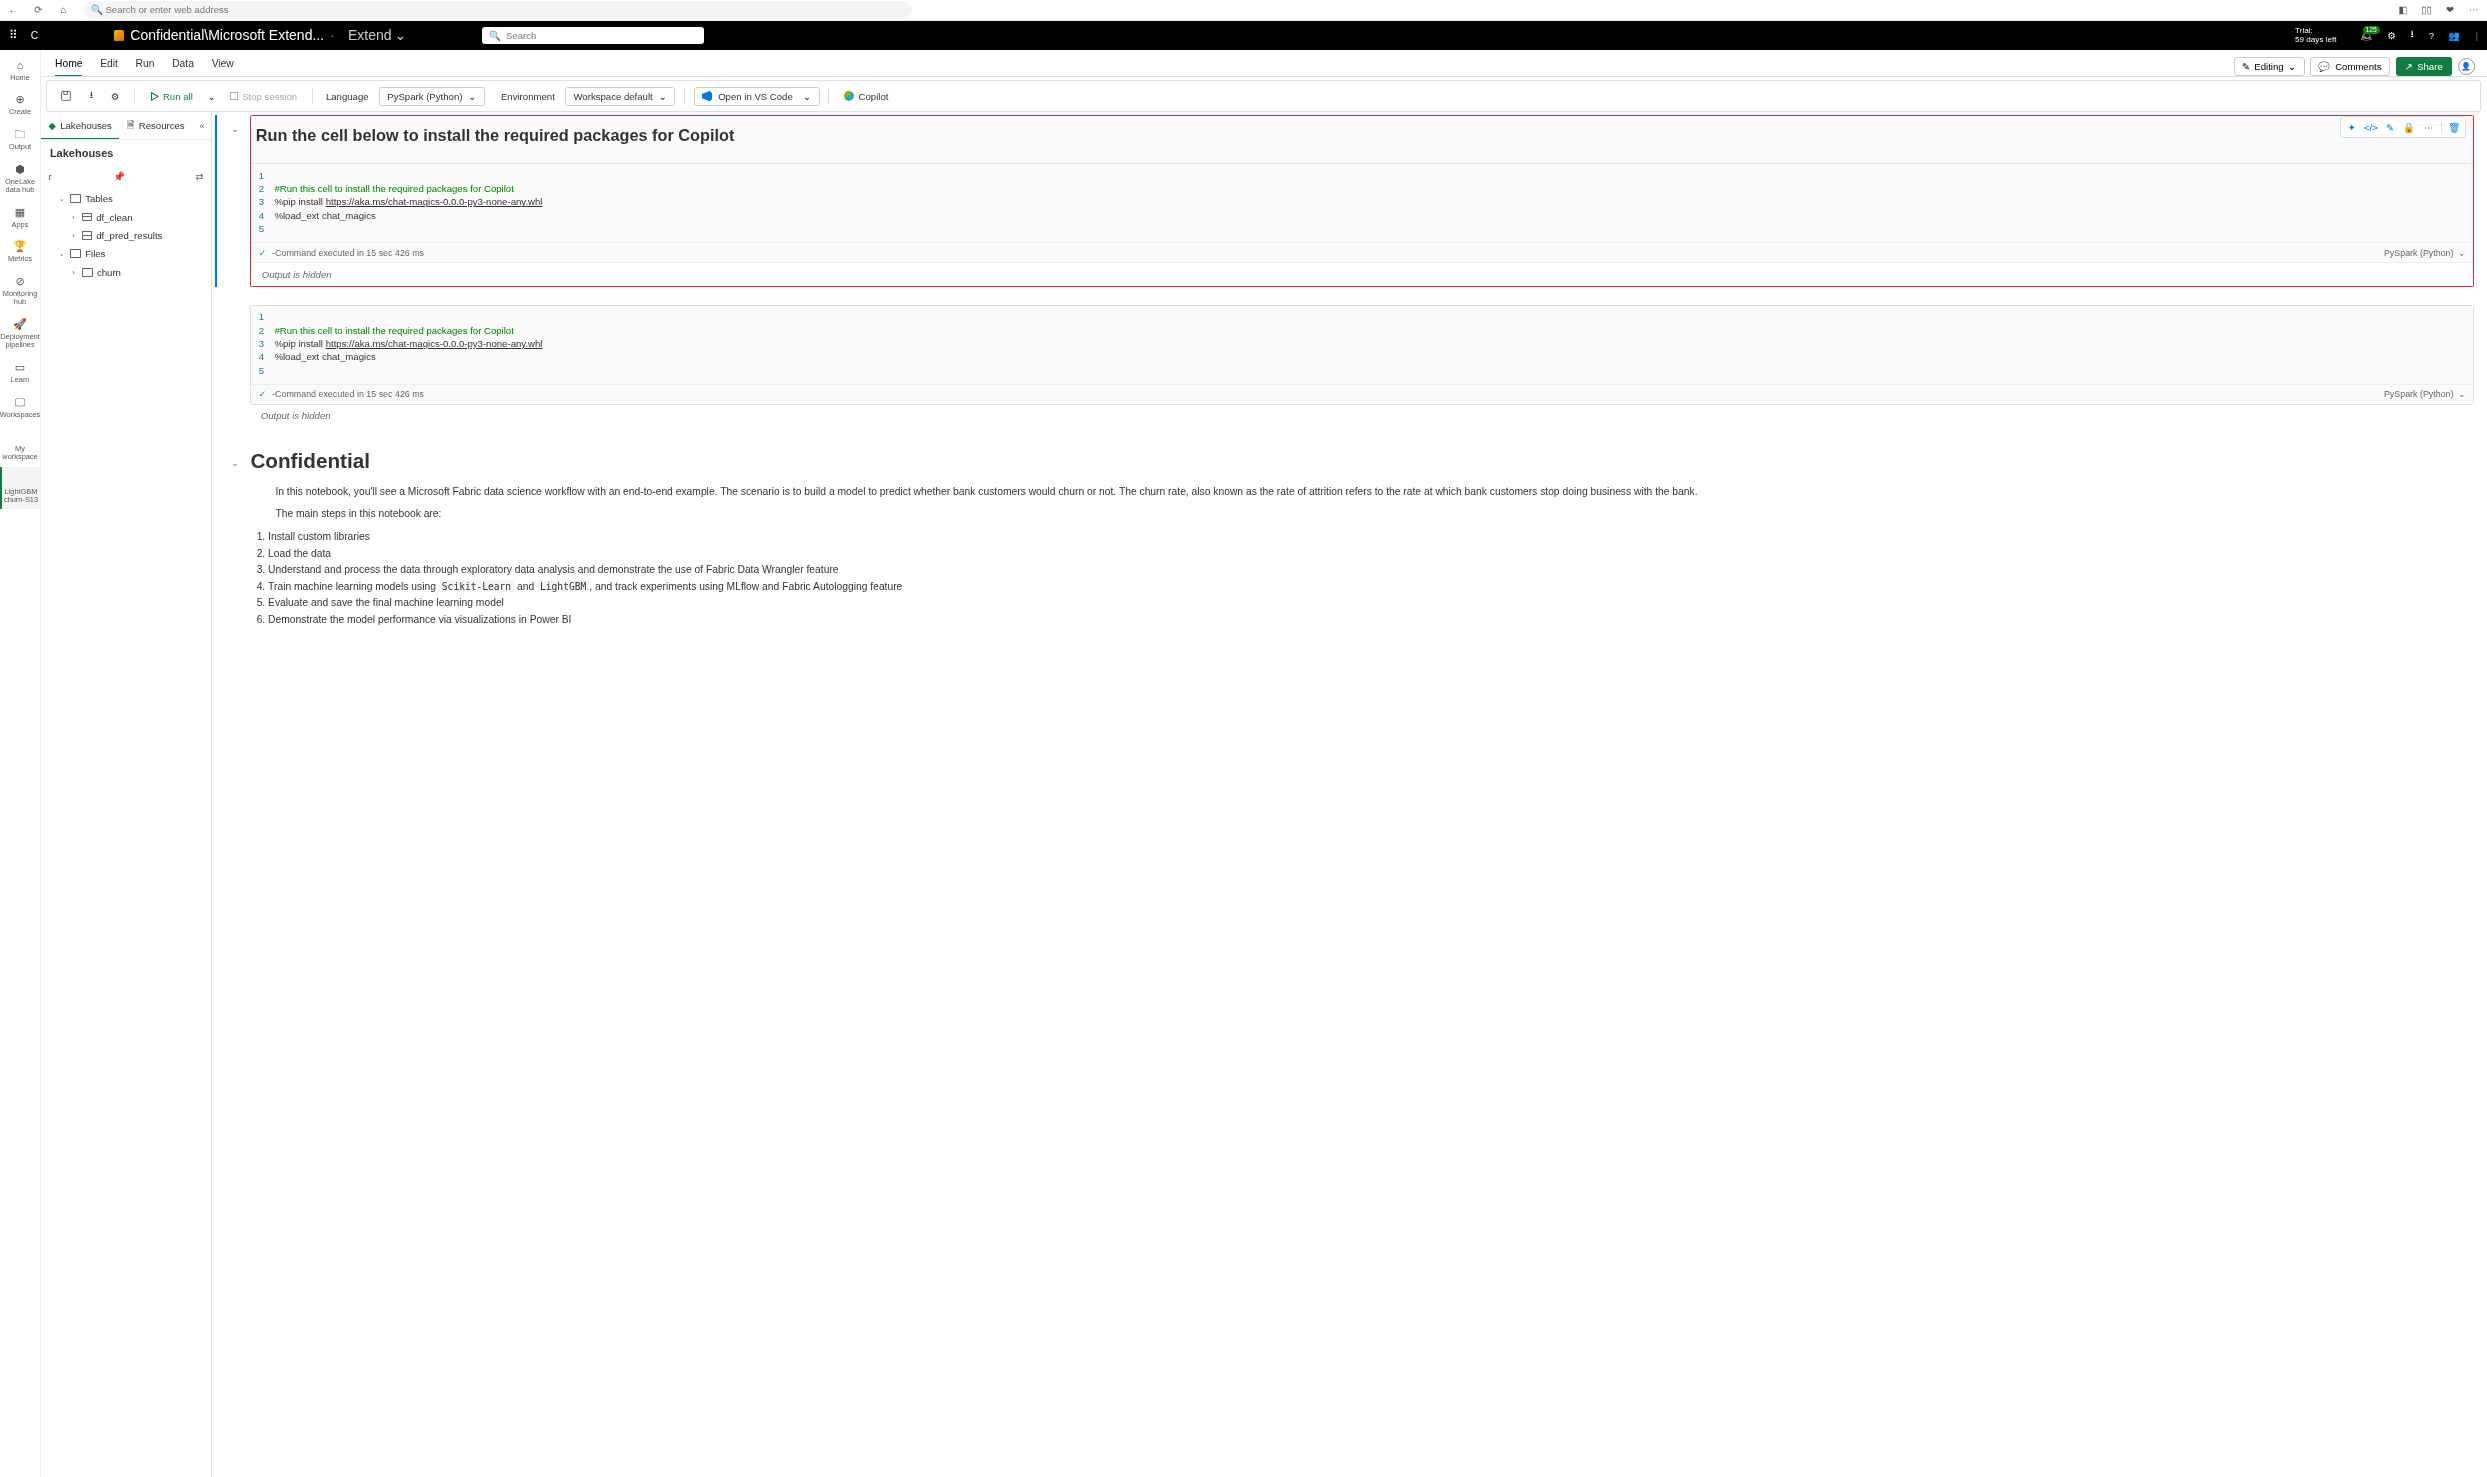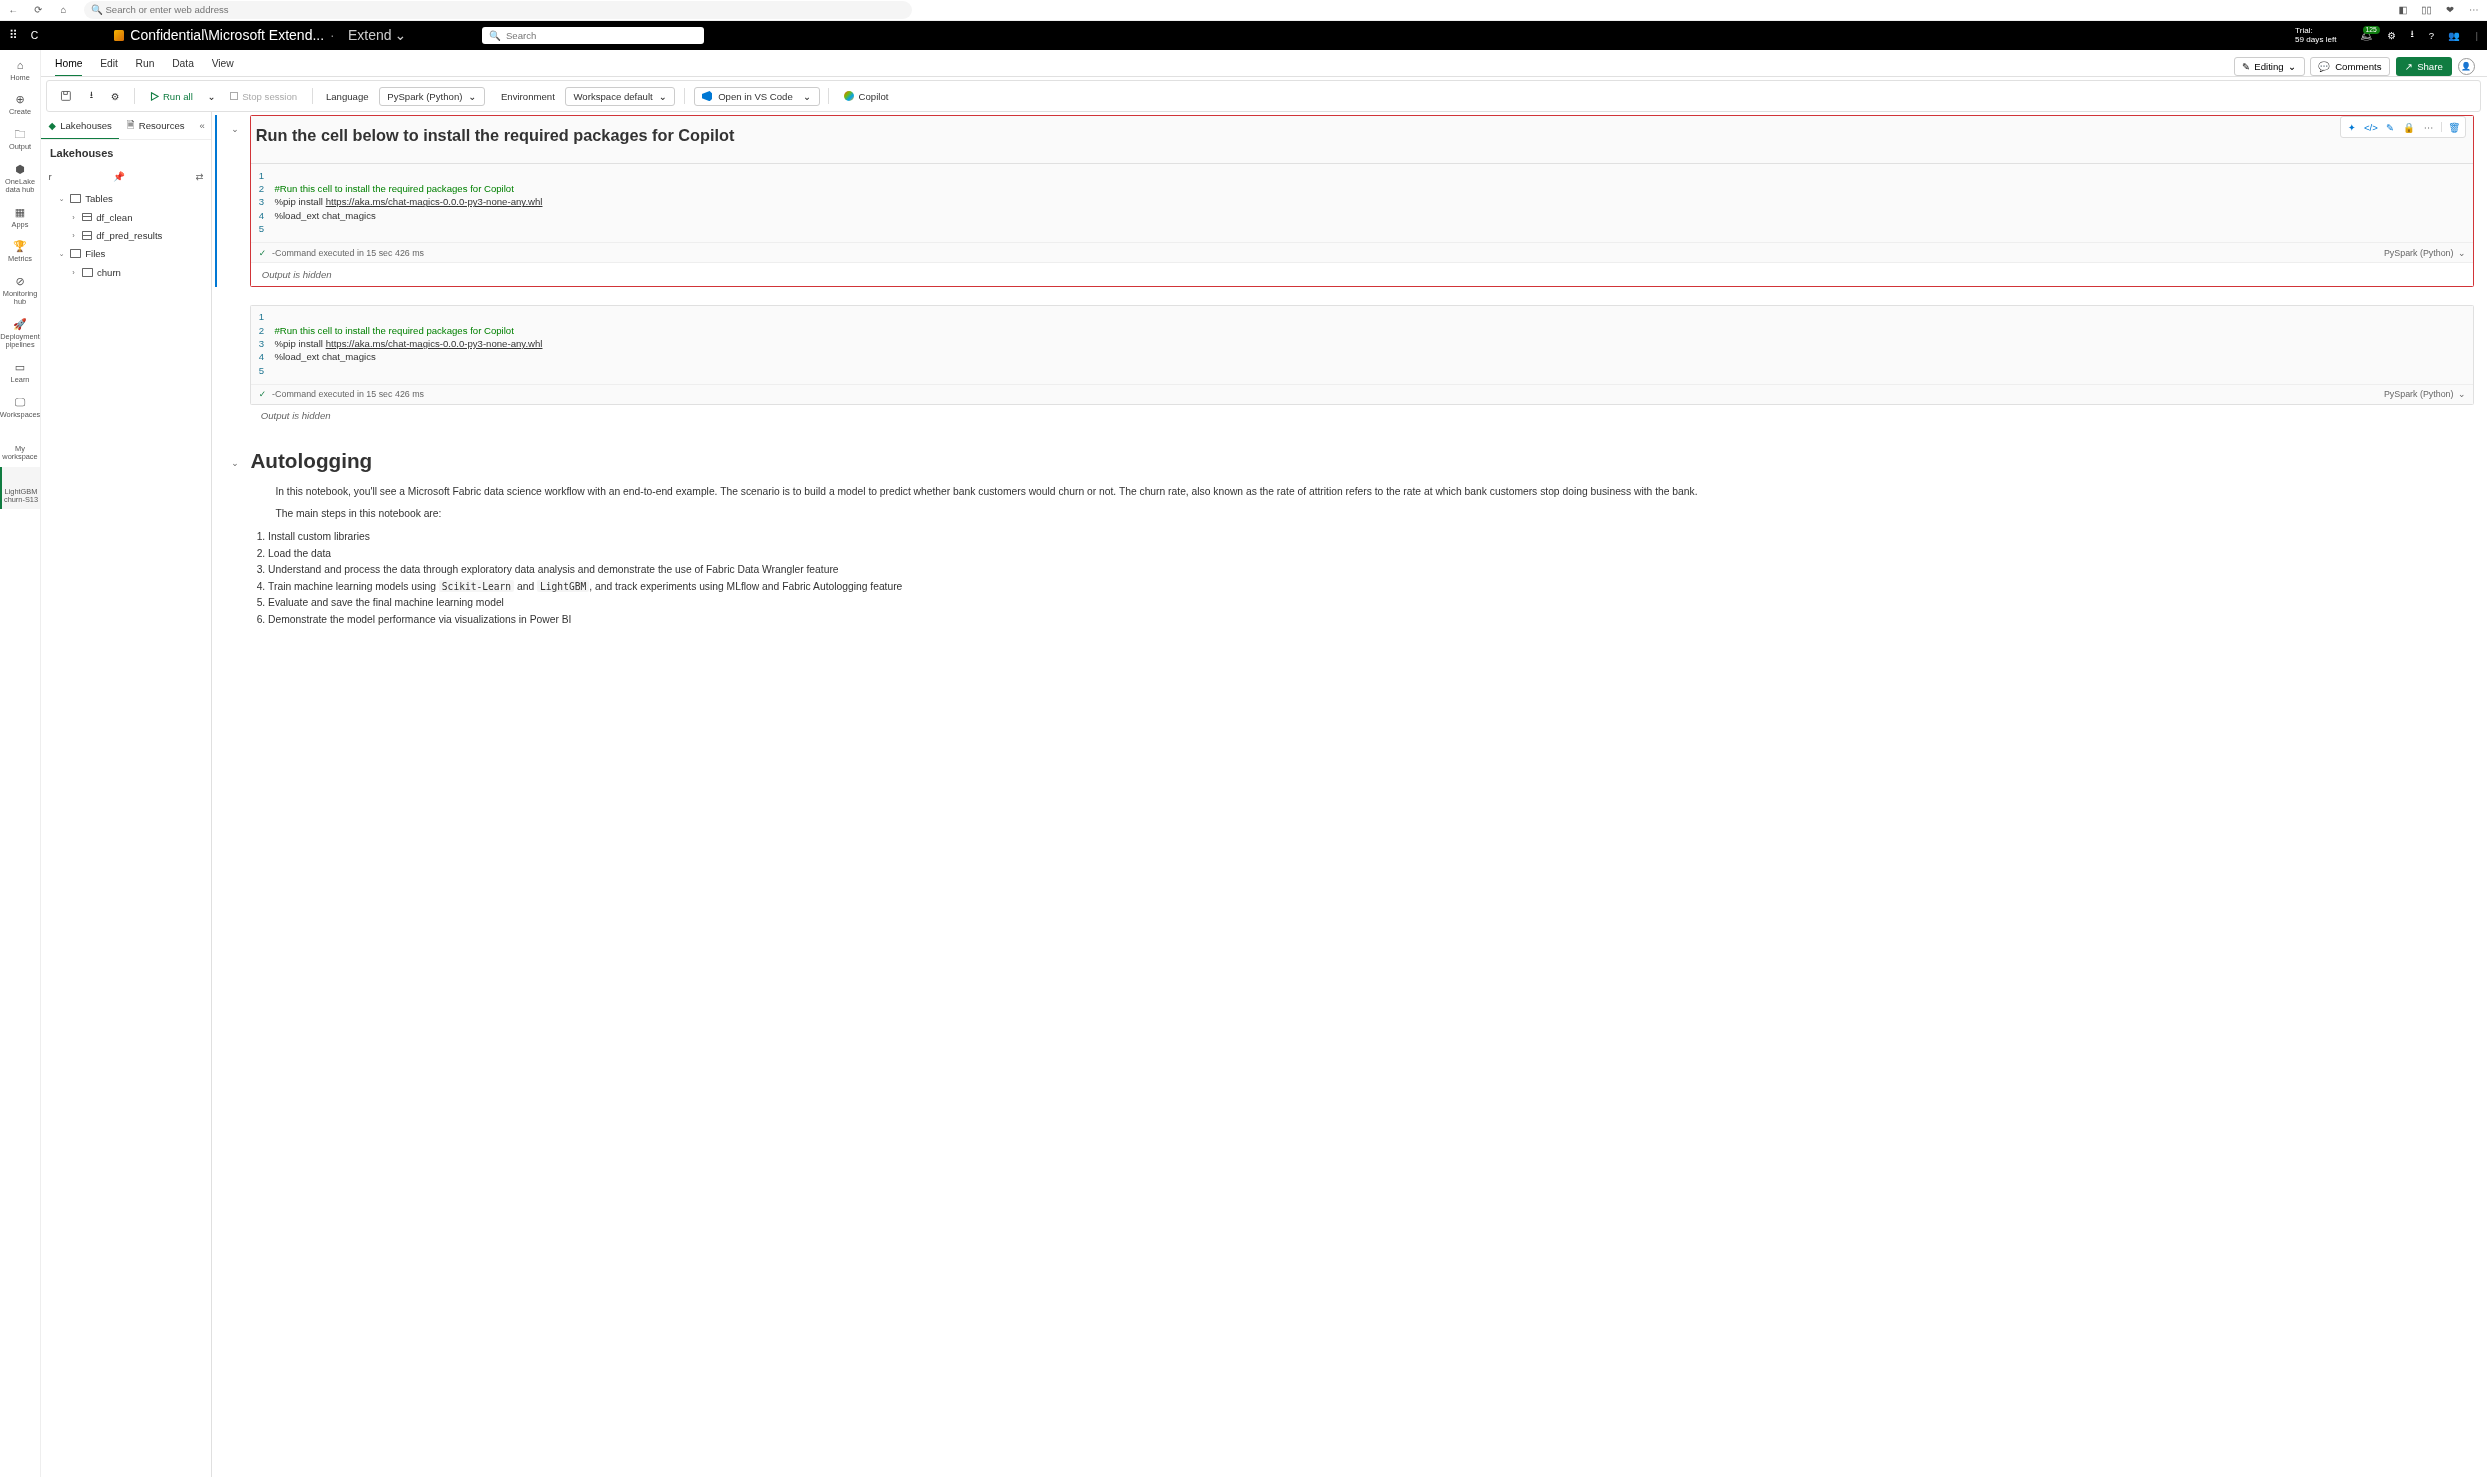--- a/index.html
+++ b/index.html
@@ -414,21 +414,21 @@
         </div>
         <div class="output-hidden" style="padding-left:10.3px">Output is hidden</div>
       </div>
     </div>
 
     <div class="cell-wrapper" style="margin-top:22px">
       <div class="cell-gutter">
           <span class="chev-d">⌄</span>
         </div>
       <div class="cell-body md-cell" style="margin:0">
-        <h1>Autologging</h1>
+        <h1>Confidential</h1>
         <p>In this notebook, you'll see a Microsoft Fabric data science workflow with an end-to-end example. The scenario is to build a model to predict whether bank customers would churn or not. The churn rate, also known as the rate of attrition refers to the rate at which bank customers stop doing business with the bank.</p>
         <p>The main steps in this notebook are:</p>
         <ol>
           <li>Install custom libraries</li>
           <li>Load the data</li>
           <li>Understand and process the data through exploratory data analysis and demonstrate the use of Fabric Data Wrangler feature</li>
           <li><span>Train machine learning models using </span><code>Scikit-Learn</code><span> and </span><code>LightGBM</code><span>, and track experiments using MLflow and Fabric Autologging feature</span></li>
           <li>Evaluate and save the final machine learning model</li>
           <li>Demonstrate the model performance via visualizations in Power BI</li>
         </ol>

